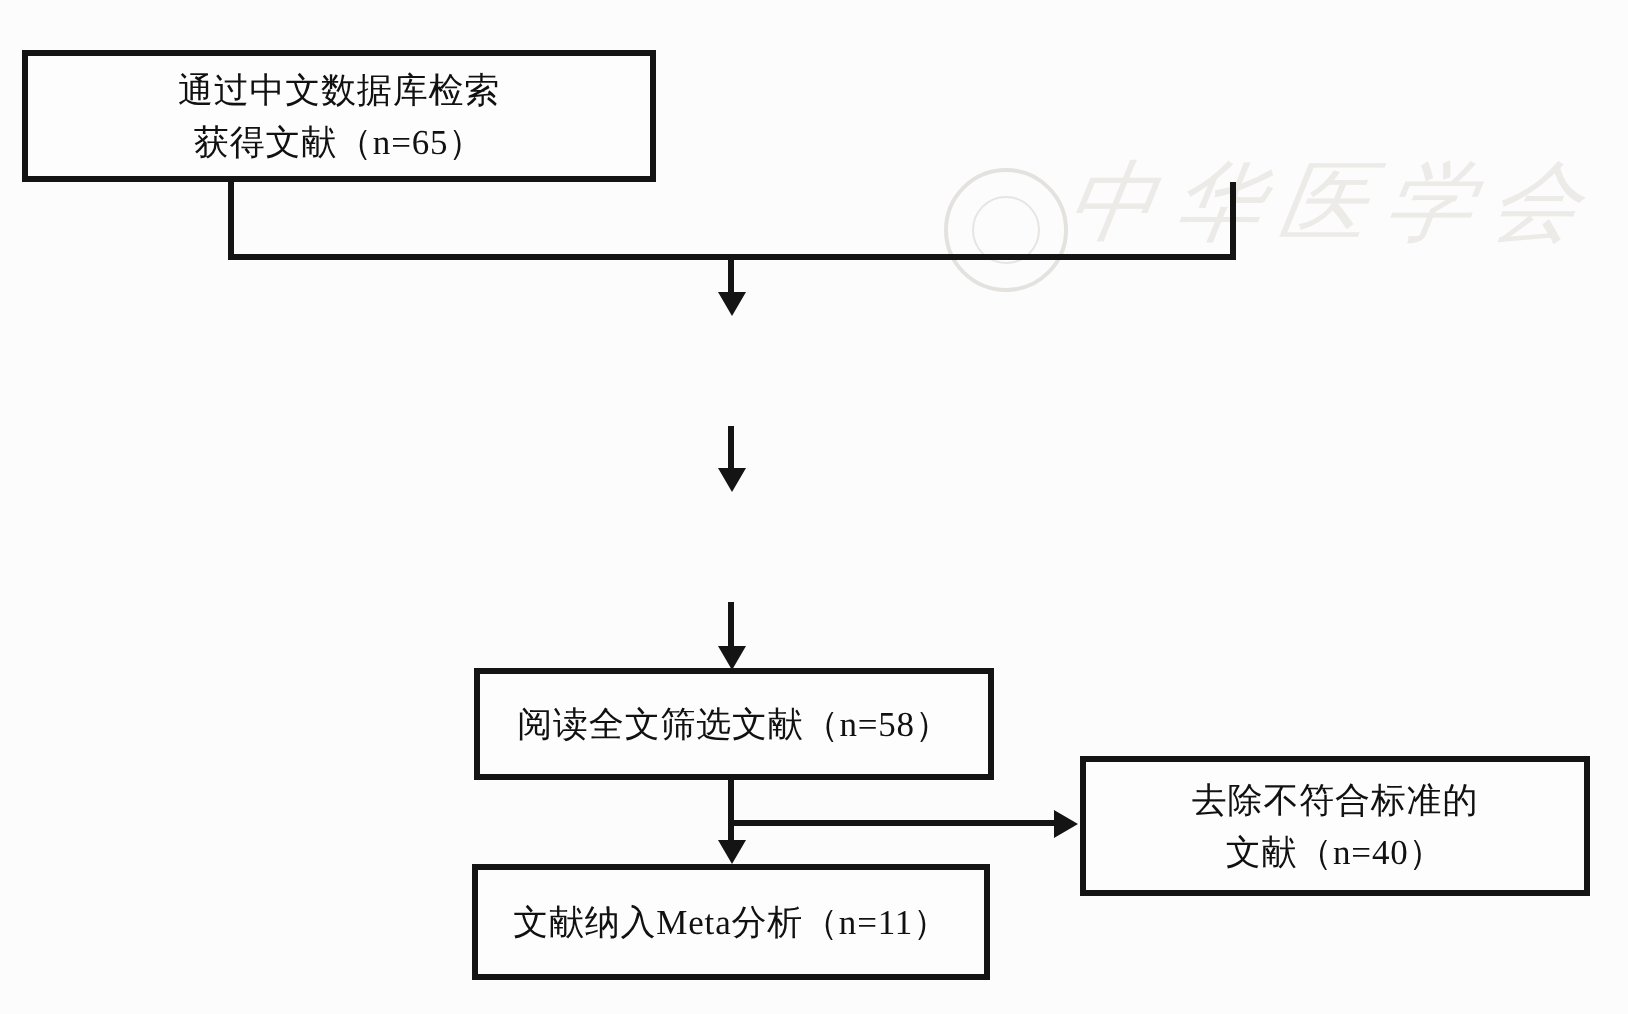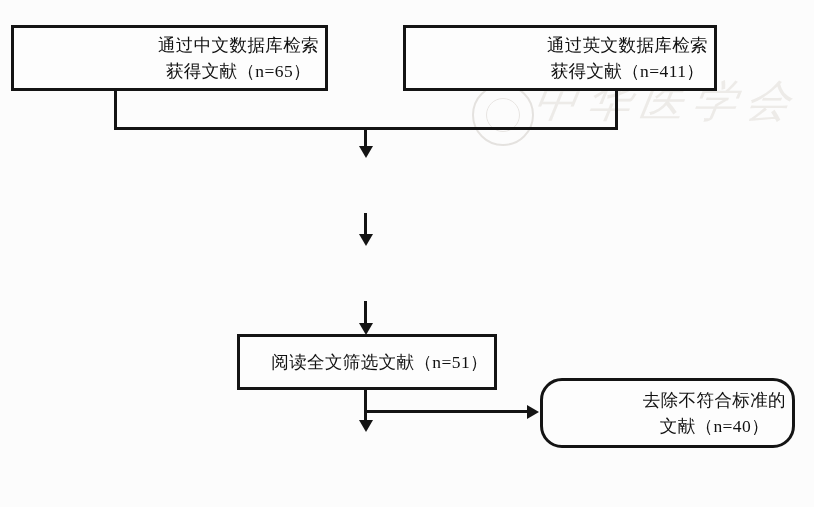--- a/index.html
+++ b/index.html
@@ -65,21 +65,21 @@
   }
 
   
   .node {
     position: absolute;
     box-sizing: border-box;
     border: 3px solid #141414;
     background: #fdfdfd;
     display: flex;
     align-items: center;
-    justify-content: flex-end;
+    justify-content: center;
     text-align: center;
     z-index: 3;
   }
   .node-label {
     font-size: 17.5px;
     line-height: 1.5;
     color: #111111;
     letter-spacing: 0.4px;
     white-space: pre-line;
     padding: 0 6px;
@@ -121,48 +121,47 @@
   <div class="watermark">
     <div class="wm-seal"></div>
     <div class="wm-text">中华医学会</div>
   </div>
 
   <div class="node" style="left:11px; top:25px; width:317px; height:66px;">
     <span class="node-label">通过中文数据库检索
 获得文献（n=65）</span>
   </div>
 
-  <div class="node" style="left:403px; top:25px; width:314px; height:66px;">
-    <span class="node-label">通过英文数据库检索
-获得文献（n=411）</span>
-  </div>
 
   <div class="edge edge-v" style="left:114px; top:91px; height:39px;"></div>
   <div class="edge edge-v" style="left:615px; top:91px; height:39px;"></div>
   <div class="edge edge-h" style="left:114px; top:127px; width:504px;"></div>
   <div class="edge edge-v" style="left:364px; top:127px; height:22px;"></div>
   <div class="arrow-down" style="left:359px; top:146px;"></div>
 
 
   <div class="edge edge-v" style="left:364px; top:213px; height:24px;"></div>
   <div class="arrow-down" style="left:359px; top:234px;"></div>
 
 
   <div class="edge edge-v" style="left:364px; top:301px; height:26px;"></div>
   <div class="arrow-down" style="left:359px; top:323px;"></div>
 
   <div class="node" style="left:237px; top:334px; width:260px; height:56px;">
-    <span class="node-label">阅读全文筛选文献（n=51）</span>
+    <span class="node-label">阅读全文筛选文献（n=58）</span>
   </div>
 
   <div class="edge edge-v" style="left:364px; top:390px; height:34px;"></div>
   <div class="arrow-down" style="left:359px; top:420px;"></div>
 
   <div class="edge edge-h" style="left:364px; top:410px; width:164px;"></div>
   <div class="arrow-right" style="left:527px; top:405px;"></div>
 
-  <div class="node" style="left:540px; top:378px; width:255px; height:70px;border-radius:22px;">
+  <div class="node" style="left:540px; top:378px; width:255px; height:70px;">
     <span class="node-label">去除不符合标准的
 文献（n=40）</span>
   </div>
 
+  <div class="node" style="left:236px; top:432px; width:259px; height:58px;">
+    <span class="node-label">文献纳入Meta分析（n=11）</span>
+  </div>
 
 </div>
 
 </body></html>

